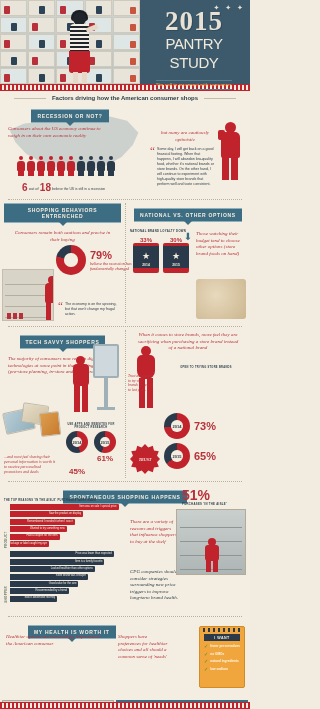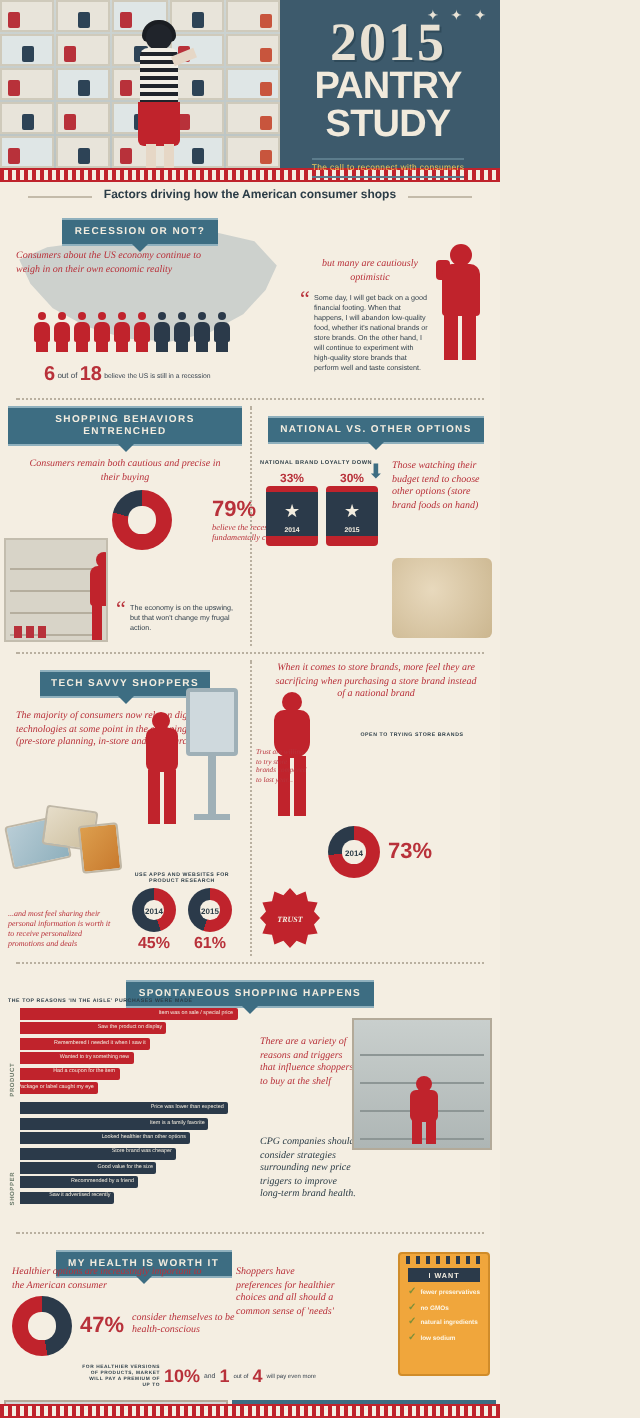--- a/index.html
+++ b/index.html
@@ -48,21 +48,21 @@
     font-family: "Liberation Serif", serif; font-weight: bold; font-size: 27px;
     color: #e9e2d4; letter-spacing: 1px; line-height: 26px; margin-top: 2px;
     text-shadow: 1px 1px 0 #2f4a5a;
   }
   .american {
     font-family: "Liberation Serif", serif; font-style: italic; font-weight: bold;
     font-size: 18px; color: #d84550; line-height: 10px; margin: -12px 0 2px 0;
     letter-spacing: 0.5px;
   }
   .pantry {
-    font-family: "Liberation Sans", sans-serif; font-weight: bold; font-size: 19px;
+    font-family: "Liberation Sans", sans-serif; font-weight: normal; font-size: 15px;
     color: #f1ead c; color: #f1eadc; line-height: 19px; letter-spacing: -0.4px;
   }
   .hdr-sub {
     margin-top: 3px; font-size: 4.2px; color: #e8c65a; letter-spacing: 0.2px;
     border-top: 1px solid #5c7c8c; border-bottom: 1px solid #5c7c8c; padding: 1px 0;
     display: inline-block; line-height: 6px;
   }
 
   
   .stripe { height: 7px; background: repeating-linear-gradient(90deg,
@@ -463,21 +463,21 @@
   <div class="dotted-rule"></div>
 
   <div class="sec2">
 
     <div class="col-l">
       <div class="banner-wrap">
         <div class="banner">SHOPPING BEHAVIORS ENTRENCHED</div>
       </div>
       <div class="script" style="margin-top:7px; text-align:center; padding:0 8px;">Consumers remain both cautious and precise in their buying</div>
 
-      <div style="position:absolute; left:56px; top:42px; display:flex; align-items:center; gap:20px;">
+      <div style="position:absolute; left:56px; top:42px; display:flex; align-items:center; gap:4px;">
         <div class="donut" style="width:30px;height:30px;background:conic-gradient(#c0232c 0 79%, #2b3a4a 79% 100%);"></div>
         <div>
           <div class="bignum" style="font-size:11px; line-height:11px;">79%</div>
           <div class="script dark" style="width:48px; font-size:4.2px; line-height:5px; color:#b8313a;">believe the recession has fundamentally changed</div>
         </div>
       </div>
 
       <div class="shelf-photo">
         <div class="row" style="top:6px;"></div>
           <div class="row" style="top:17px;"></div>
@@ -558,21 +558,21 @@
 
       <div class="script" style="position:absolute; left:4px; bottom:4px; width:52px; font-size:4px; line-height:5px;">...and most feel sharing their personal information is worth it to receive personalized promotions and deals</div>
 
       <div style="position:absolute; left:60px; bottom:2px; width:62px;">
         <div class="tiny-label" style="font-size:2.6px; text-align:center; margin-bottom:2px;">USE APPS AND WEBSITES FOR PRODUCT RESEARCH</div>
         <div style="display:flex; gap:6px; justify-content:center;">
           <div style="text-align:center;">
             <div class="donut" style="width:22px;height:22px;background:conic-gradient(#c0232c 0 45%, #2b3a4a 45% 100%);">
               <div class="ctr">2014</div>
             </div>
-            <div class="bignum" style="font-size:8px; margin-top:1px;">45%</div>
+            <div class="bignum" style="font-size:8px; margin-top:14px;">45%</div>
           </div>
           <div style="text-align:center;">
             <div class="donut" style="width:22px;height:22px;background:conic-gradient(#c0232c 0 55%, #2b3a4a 55% 100%);">
               <div class="ctr">2015</div>
             </div>
             <div class="bignum" style="font-size:8px; margin-top:1px;">61%</div>
           </div>
         </div>
       </div>
     </div>
@@ -590,37 +590,47 @@
       <div class="script" style="position:absolute; left:2px; top:44px; width:26px; font-size:3.6px; line-height:4.6px;">Trust are willing to try store brands compared to last year...</div>
 
       <div style="position:absolute; right:2px; top:36px; width:84px;">
         <div class="tiny-label" style="font-size:2.6px; text-align:center; margin-bottom:3px;">OPEN TO TRYING STORE BRANDS</div>
         <div style="display:flex; align-items:center; gap:4px; margin-bottom:4px;margin-top:44px;">
           <div class="donut" style="width:26px;height:26px;background:conic-gradient(#c0232c 0 73%, #2b3a4a 73% 100%);">
             <div class="ctr">2014</div>
           </div>
           <div class="bignum" style="font-size:11px;">73%</div>
         </div>
+        <div style="display:flex; align-items:center; gap:4px;">
+          <div class="donut" style="width:26px;height:26px;background:conic-gradient(#c0232c 0 65%, #2b3a4a 65% 100%);">
+            <div class="ctr">2015</div>
+          </div>
+          <div class="bignum" style="font-size:11px;">65%</div>
+        </div>
       </div>
 
       <div style="position:absolute; left:4px; bottom:4px;">
         <div class="badge-burst">
             <span>TRUST</span>
           </div>
       </div>
     </div>
   </div>
 
   <div class="dotted-rule"></div>
 
   <div class="sec4">
     <div style="text-align:center;">
       <div class="banner">SPONTANEOUS SHOPPING HAPPENS</div>
     </div>
 
+    <div style="position:absolute; right:4px; top:4px; width:64px; text-align:left;">
+      <div class="bignum" style="font-size:14px; line-height:13px;">51%</div>
+      <div class="tiny-label" style="font-size:2.8px;">PURCHASES 'IN THE AISLE'</div>
+    </div>
 
     <div style="position:absolute; left:4px; top:14px; width:124px;">
       <div class="tiny-label" style="font-size:2.6px; margin-bottom:2px;">THE TOP REASONS 'IN THE AISLE' PURCHASES WERE MADE</div>
 
       <div style="display:flex; gap:2px;">
         <div class="bar-grp-lab">PRODUCT</div>
         <div class="bars">
           <div class="bar-row">
               <div class="bar red" style="width:92%">
                 <span class="bar-lab">Item was on sale / special price</span>
@@ -717,35 +727,21 @@
 
   <div class="dotted-rule"></div>
 
   <div class="sec5">
     <div style="position:absolute; left:28px; top:0;">
       <div class="banner">MY HEALTH IS WORTH IT</div>
     </div>
 
     <div class="script" style="position:absolute; left:6px; top:14px; width:100px;">Healthier options are increasingly important to the American consumer</div>
 
-    <div style="position:absolute; left:6px; top:28px; display:flex; align-items:center; gap:4px;">
-      <div class="donut" style="width:30px;height:30px;background:conic-gradient(#2b3a4a 0 47%, #c0232c 47% 100%);"></div>
-      <div class="bignum" style="font-size:11px;">47%</div>
-      <div class="script dark" style="width:56px; color:#b8313a;">consider themselves to be health-conscious</div>
-    </div>
-
-    <div style="position:absolute; left:40px; top:62px; display:flex; align-items:center; gap:2px;">
-      <div class="tiny-label" style="font-size:2.4px; width:40px; text-align:right; line-height:3px;">FOR HEALTHIER VERSIONS OF PRODUCTS, MARKET WILL PAY A PREMIUM OF UP TO</div>
-      <div class="bignum" style="font-size:9px;">10%</div>
-      <div style="font-size:3.4px; color:#3a4550;">and</div>
-      <div class="bignum" style="font-size:9px;">1</div>
-      <div style="font-size:3px; color:#3a4550;">out of</div>
-      <div class="bignum" style="font-size:9px;">4</div>
-      <div style="font-size:3px; color:#3a4550; width:32px;">will pay even more</div>
-    </div>
+
 
     <div class="script" style="position:absolute; left:118px; top:14px; width:50px;">Shoppers have preferences for healthier choices and all should a common sense of 'needs'</div>
 
     <div class="notepad">
       <div class="spiral"></div>
       <div class="iwant-hdr">I WANT</div>
       <div class="want-item">
           <span class="check">✓</span>
           <span class="want-txt">fewer preservatives</span>
         </div>

